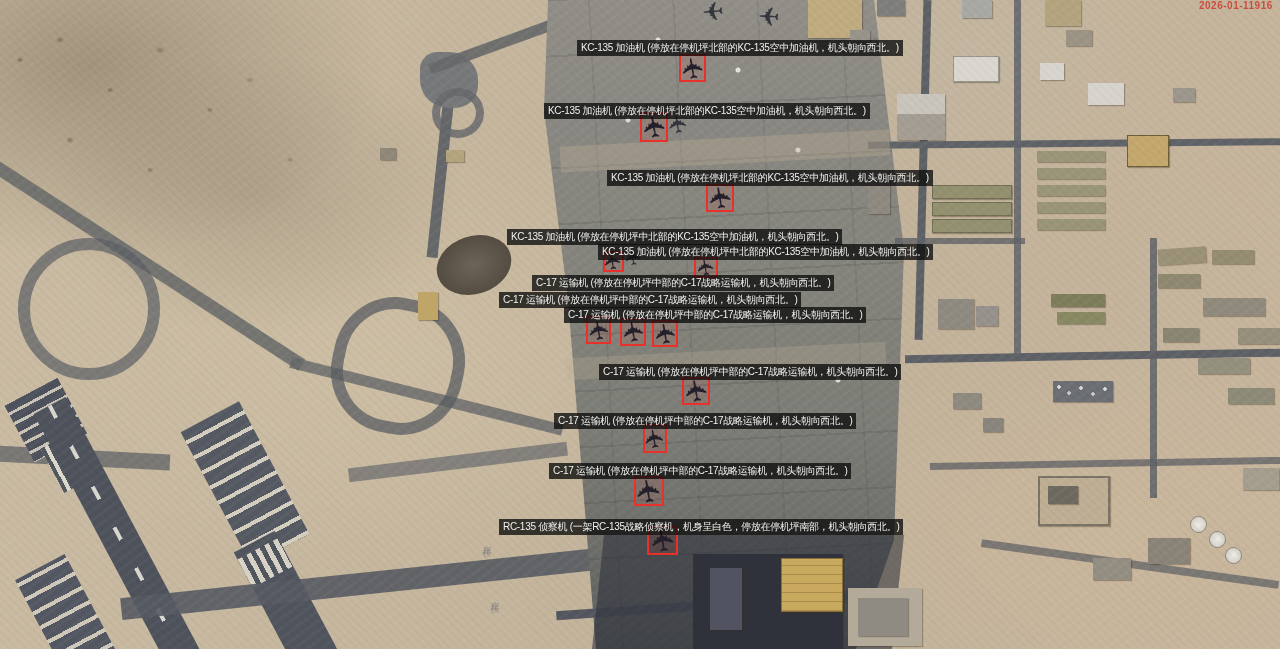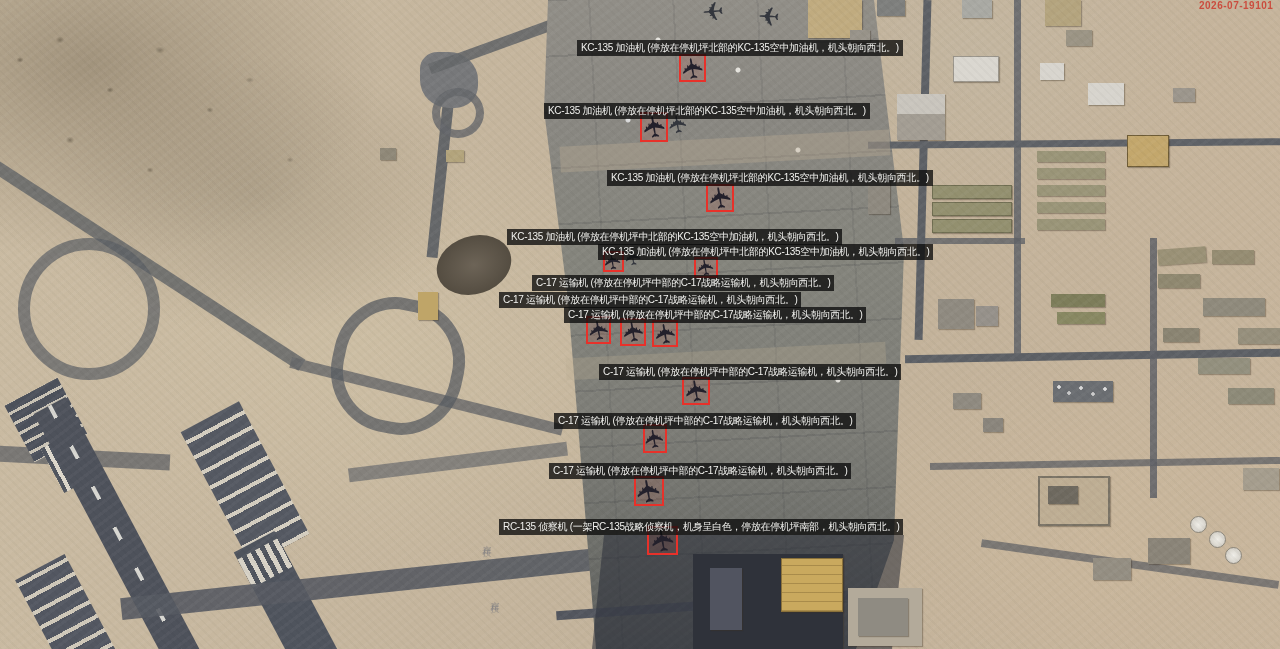--- a/index.html
+++ b/index.html
@@ -204,16 +204,16 @@
       <div class="bbox" style="left: 634px; top: 476px; width: 30px; height: 30px;">
         <div class="plane-glyph" style="font-size: 31.5px; transform: rotate(-100deg);">✈</div>
       </div>
       <div class="ann-label" style="left: 549px; top: 463px;">C-17 运输机 (停放在停机坪中部的C-17战略运输机，机头朝向西北。)</div>
       <div class="bbox" style="left: 647px; top: 526px; width: 31px; height: 29px;">
         <div class="plane-glyph" style="font-size: 30.45px; transform: rotate(-100deg);">✈</div>
       </div>
       <div class="ann-label" style="left: 499px; top: 519px;">RC-135 侦察机 (一架RC-135战略侦察机，机身呈白色，停放在停机坪南部，机头朝向西北。)</div>
     </div>
 
-  <div id="timestamp">2026-07-19101</div>
+  <div id="timestamp">2026-01-11916</div>
 <div class="wm v" style="left: 480px; top: 538px;">左岸科技</div>
     <div class="wm v" style="left: 488px; top: 594px;">左岸科技</div>
   </div>
 
 </body></html>

